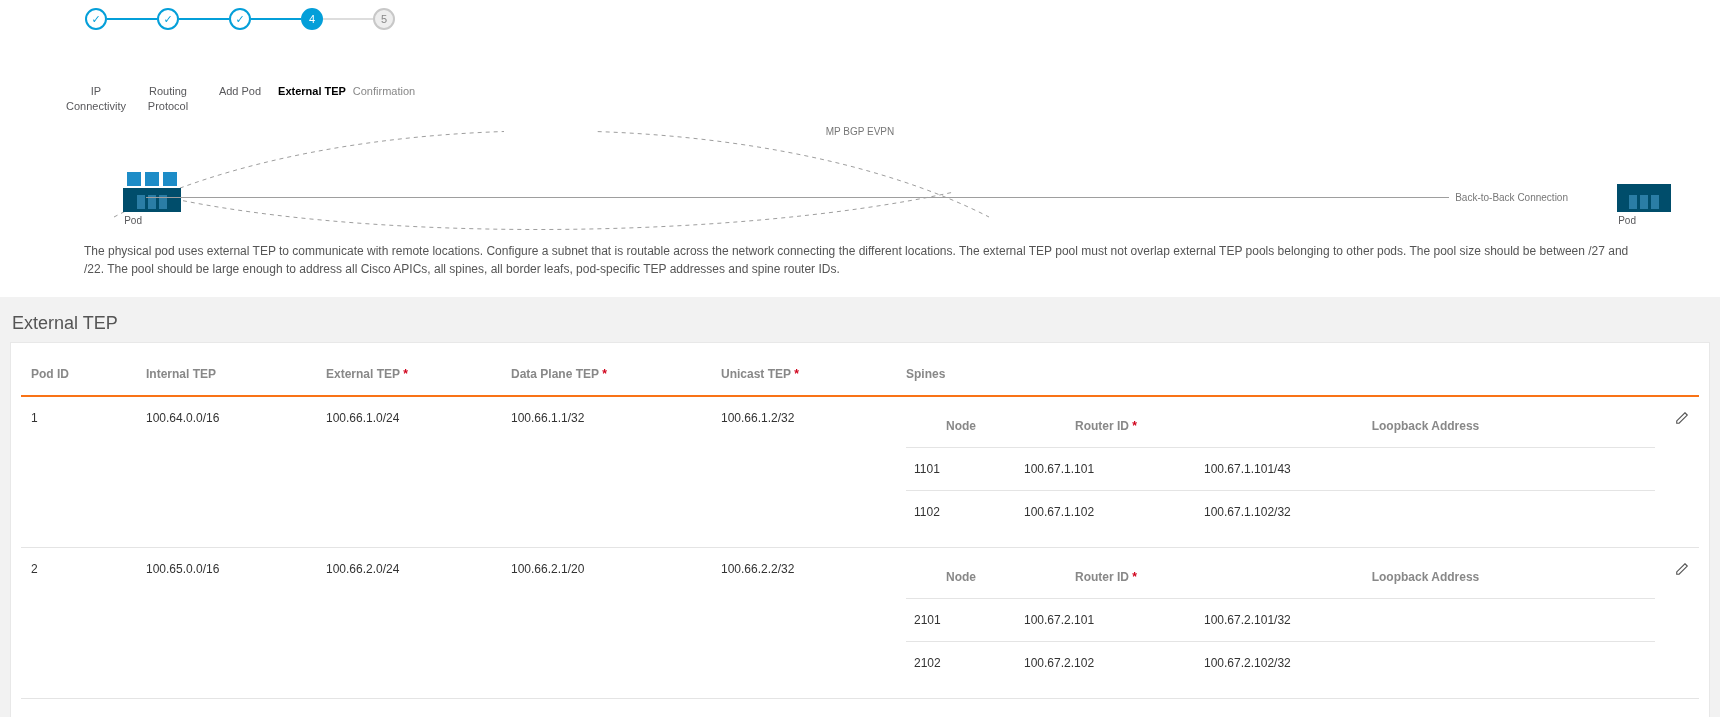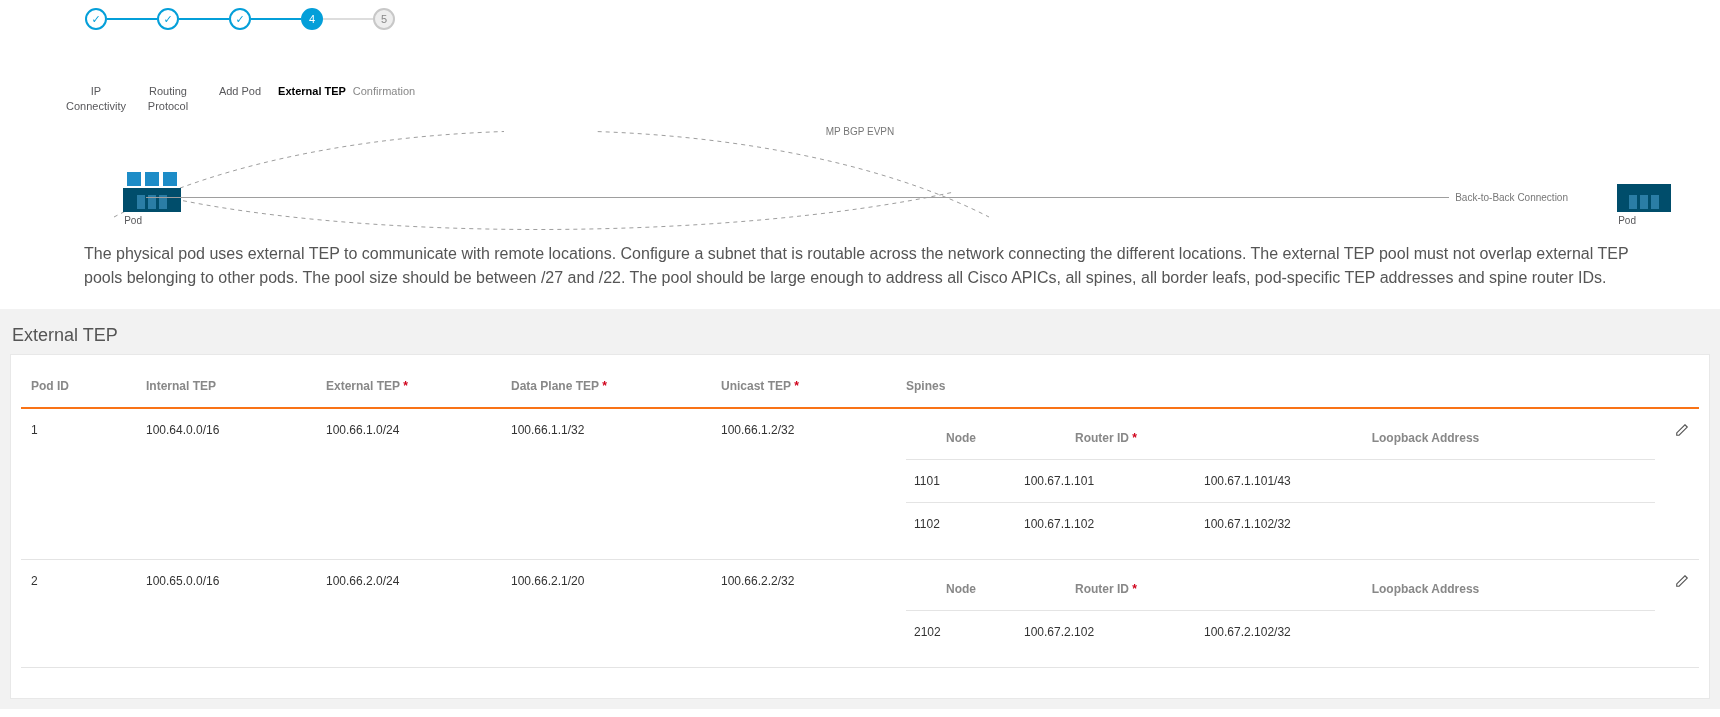--- a/index.html
+++ b/index.html
@@ -112,21 +112,21 @@
       font-size: 10px;
       color: #777;
     }
     .conn-dash-top, .conn-dash-bot {
       position: absolute;
       left: 0; right: 0;
     }
     .conn-dash-top { top: 8px; text-align:center;}
     .desc {
       padding: 8px 84px 18px 84px;
-      font-size: 16px;
+      font-size: 12px;
       color: #555;
       line-height: 1.55;
     }
 
     
     .section-bg {
       background: #f2f2f2;
       padding: 10px;
     }
     .section-title {
@@ -330,20 +330,25 @@
             <table class="inner">
               <thead>
                 <tr>
                   <th style="width:110px">Node</th>
                   <th style="width:180px"><span>Router ID</span> <span class="req">*</span></th>
                   <th>Loopback Address</th>
                 </tr>
               </thead>
               <tbody>
                 <tr>
+                  <td>2101</td>
+                  <td>100.67.2.101</td>
+                  <td>100.67.2.101/32</td>
+                </tr>
+                <tr>
                   <td>2102</td>
                   <td>100.67.2.102</td>
                   <td>100.67.2.102/32</td>
                 </tr>
               </tbody>
             </table>
           </td>
           <td class="edit-cell">
             <span class="edit-icn">
               <svg width="14" height="14" viewBox="0 0 24 24" fill="none" stroke="#555" stroke-width="2">

